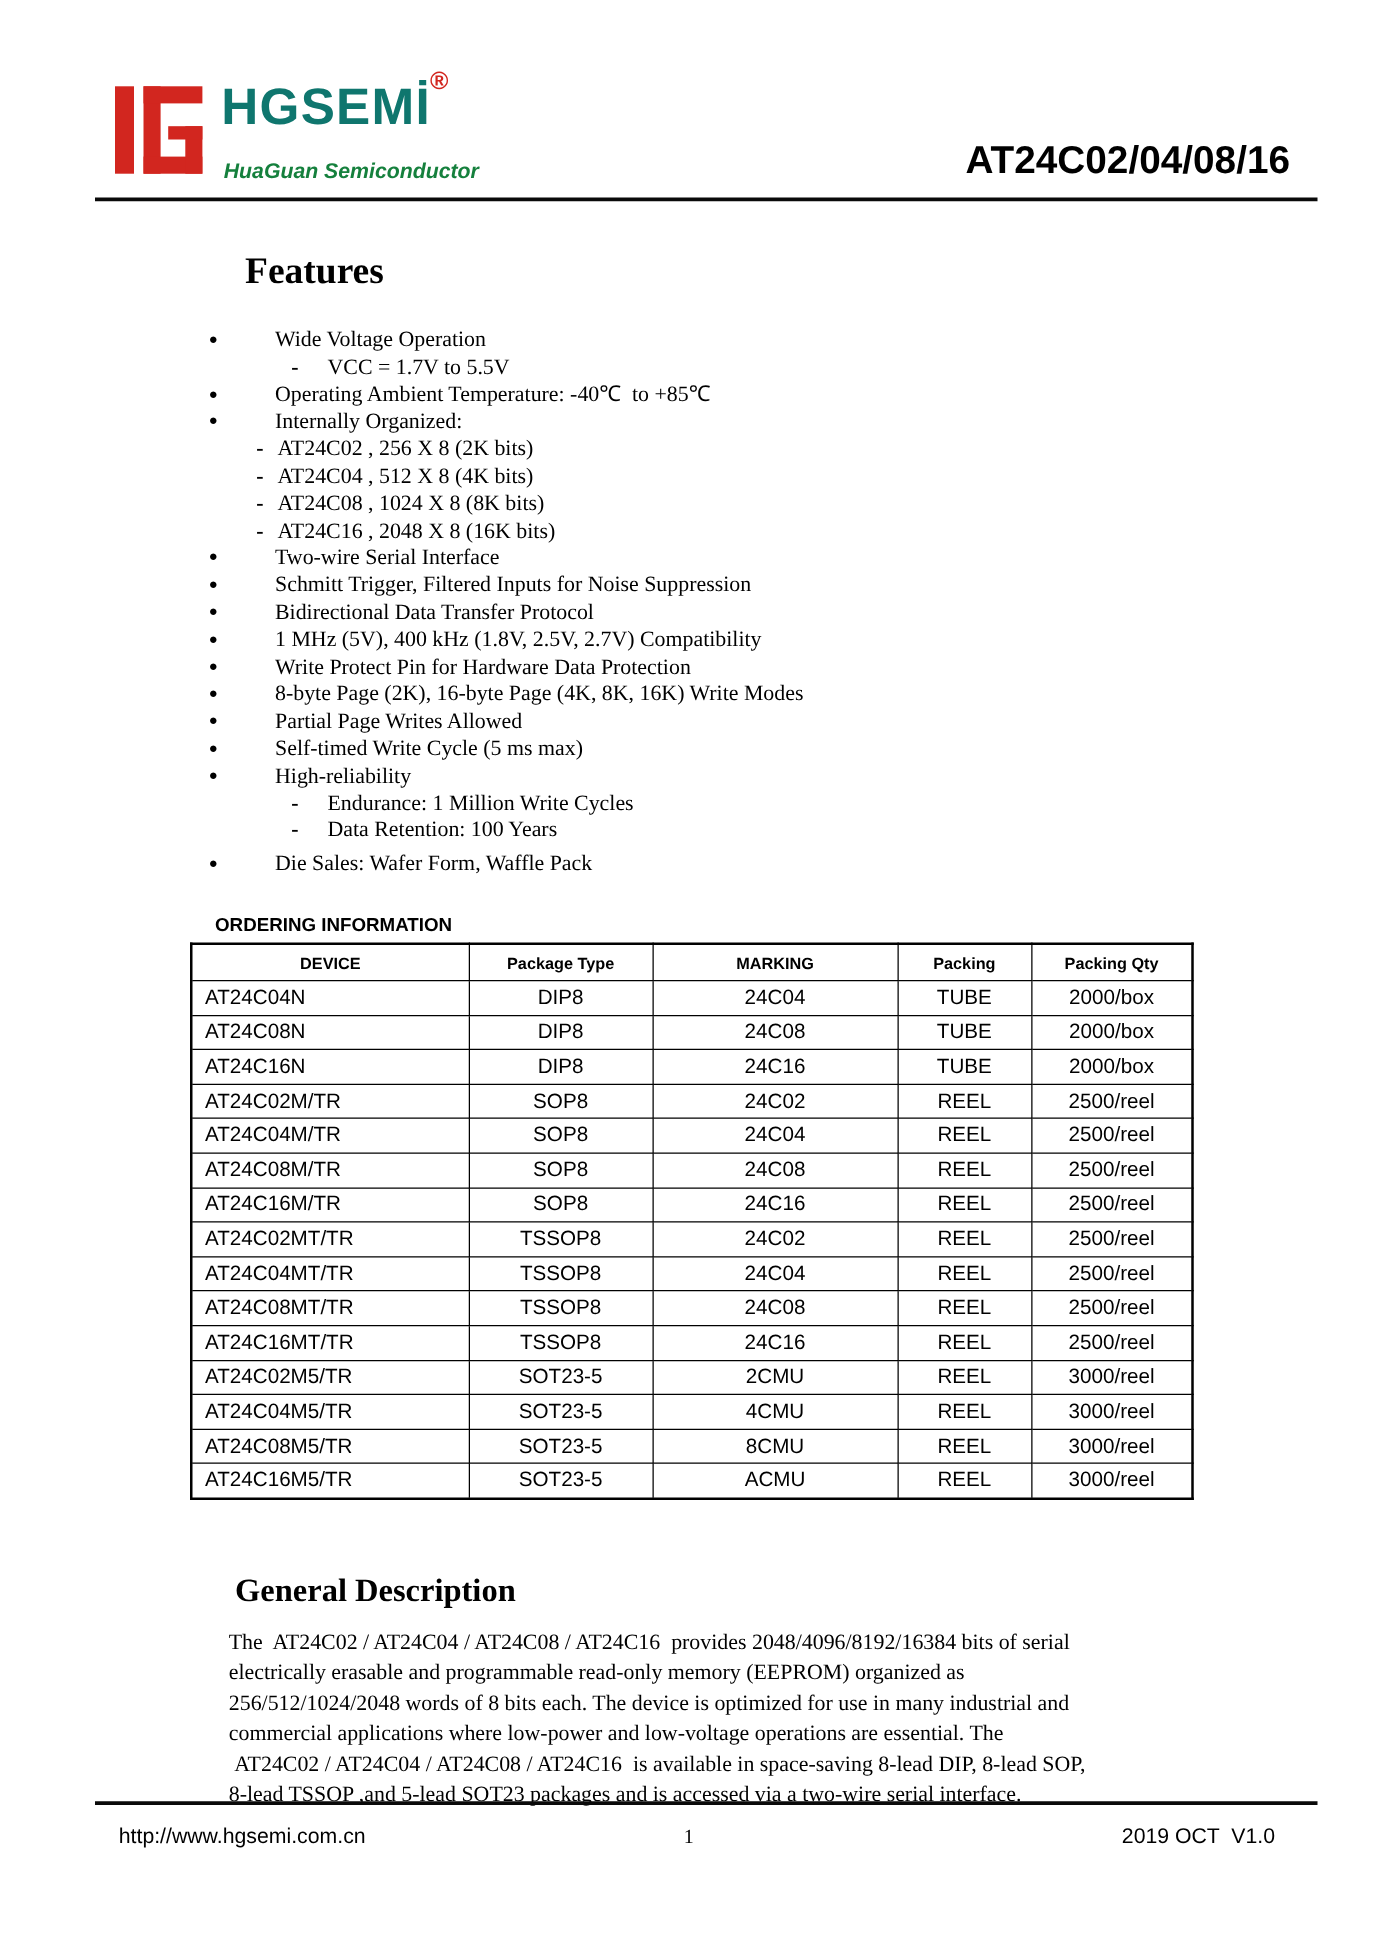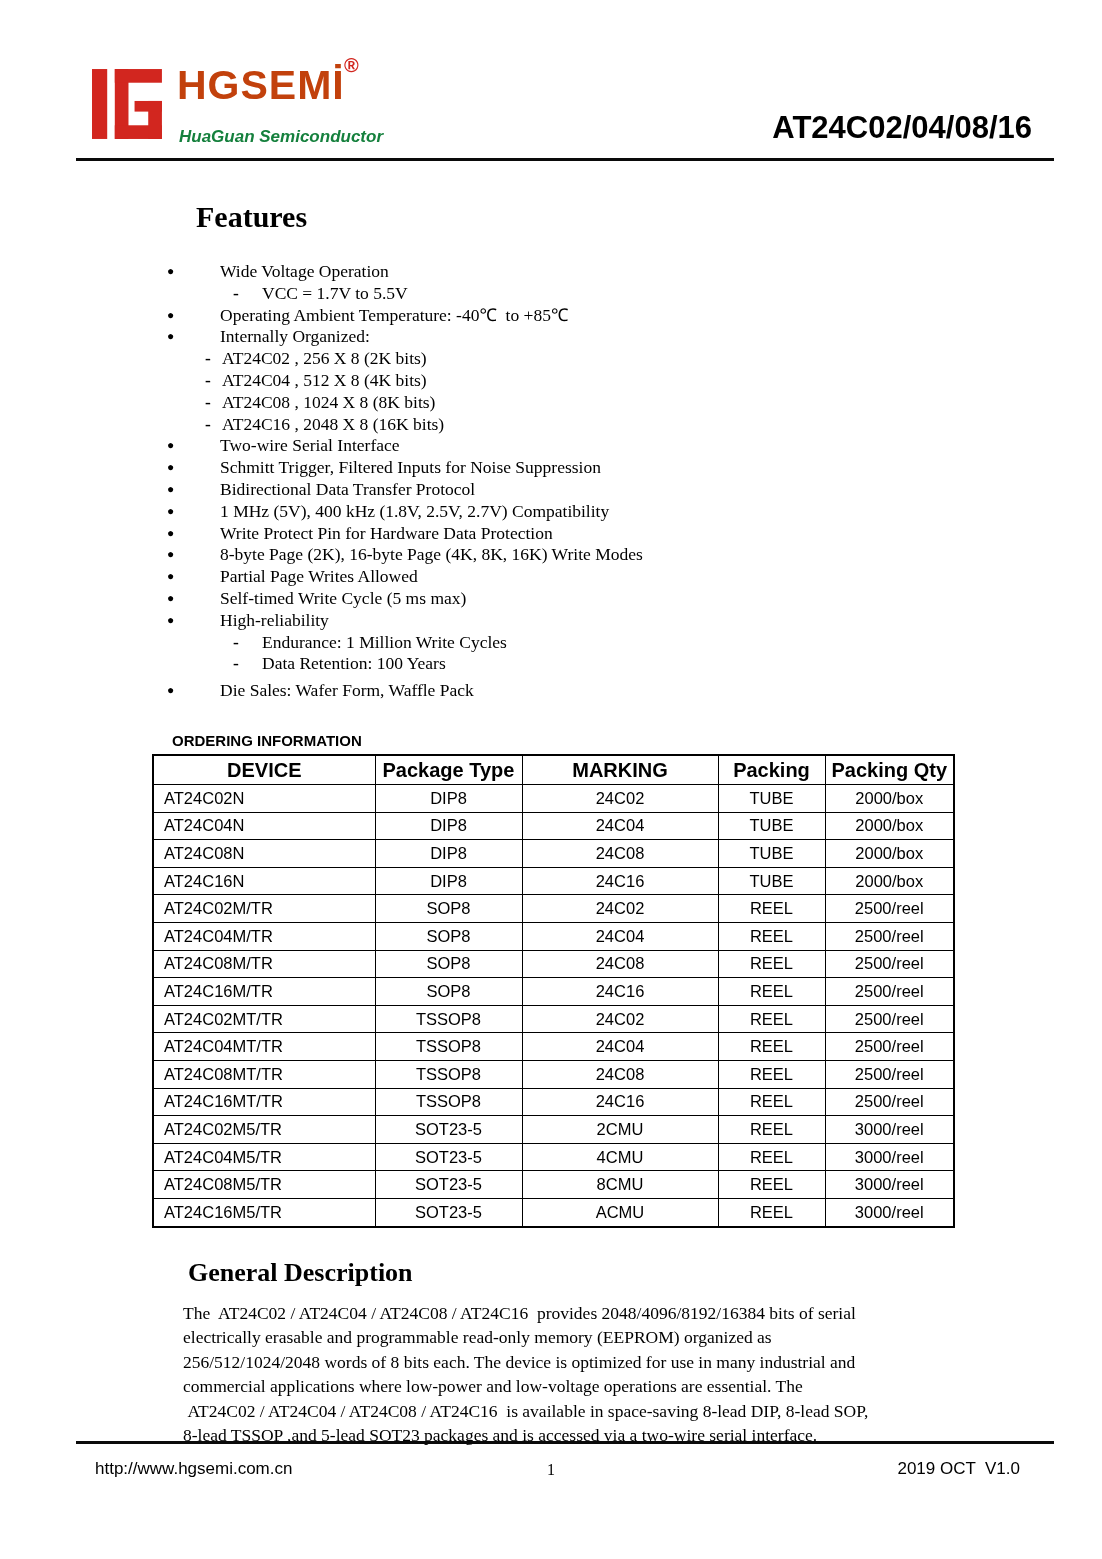--- a/index.html
+++ b/index.html
@@ -2,21 +2,21 @@
 <html><head>
 <meta charset="utf-8">
 <style>
   html,body{margin:0;padding:0;background:#fff;}
   .page{position:relative;width:1102px;height:1559px;background:#fff;color:#000;overflow:hidden;
         font-family:"Liberation Serif",serif;}
 
   
   .logo-icon{position:absolute;left:92px;top:60px;width:76px;height:88px;}
   .brand-name{position:absolute;left:177px;top:62px;font-family:"Liberation Sans",sans-serif;
-              font-weight:bold;font-size:41px;letter-spacing:1px;color:#c2410c;}
+              font-weight:bold;font-size:41px;letter-spacing:1px;color:#0f766e;}
   .reg-mark{position:absolute;left:344px;top:54px;font-family:"Liberation Sans",sans-serif;
             font-size:20px;font-weight:bold;color:#d2261f;}
   .tagline{position:absolute;left:179px;top:127px;font-family:"Liberation Sans",sans-serif;
            font-style:italic;font-weight:bold;font-size:17px;color:#15803d;}
   .part-number{position:absolute;right:70px;top:110px;font-family:"Liberation Sans",sans-serif;
                font-weight:bold;font-size:31px;}
   .rule{position:absolute;left:76px;width:978px;height:3px;background:#0a0a0a;}
   .rule-top{top:158px;}
   .rule-bottom{top:1441px;}
 
@@ -33,21 +33,21 @@
   .dash>.f-text{display:block;margin-left:97px;}
   .dash2>.f-bullet{left:40px;font-weight:bold;}
   .dash2>.f-text{display:block;margin-left:57px;}
   .gap{margin-top:5px;}
 
   
   .ordering-heading{position:absolute;left:164px;top:724px;margin:8px;
                     font-family:"Liberation Sans",sans-serif;font-weight:bold;font-size:15px;}
   #ordering-table{position:absolute;left:152px;top:754px;width:801px;border-collapse:collapse;
                   table-layout:fixed;font-family:"Liberation Sans",sans-serif;border:2px solid #000;}
-  #ordering-table th{border:1.6px solid #000;height:28px;font-size:20px;font-weight:bold;
+  #ordering-table th{border:1.6px solid #000;height:28px;font-size:13px;font-weight:bold;
                      text-align:center;padding:0;}
   #ordering-table td{border:1.4px solid #000;height:26.6px;font-size:16.5px;text-align:center;
                      padding:0;}
   #ordering-table td.c0{text-align:left;padding-left:10px;}
 
   
   .description-heading{position:absolute;left:188px;top:1258px;margin:0;
                        font-family:"Liberation Serif",serif;font-weight:bold;font-size:26px;}
   #description-text{position:absolute;left:152px;top:1301px;width:836px;
                     font-size:17.5px;line-height:24.4px;white-space:pre-wrap;margin-left:31px;}
@@ -118,27 +118,20 @@
         <tr id="ordering-head-row">
           <th>DEVICE</th>
           <th>Package Type</th>
           <th>MARKING</th>
           <th>Packing</th>
           <th>Packing Qty</th>
         </tr>
       </thead>
     <tbody id="ordering-body">
         <tr>
-          <td class="c0">AT24C02N</td>
-          <td>DIP8</td>
-          <td>24C02</td>
-          <td>TUBE</td>
-          <td>2000/box</td>
-        </tr>
-        <tr>
           <td class="c0">AT24C04N</td>
           <td>DIP8</td>
           <td>24C04</td>
           <td>TUBE</td>
           <td>2000/box</td>
         </tr>
         <tr>
           <td class="c0">AT24C08N</td>
           <td>DIP8</td>
           <td>24C08</td>

